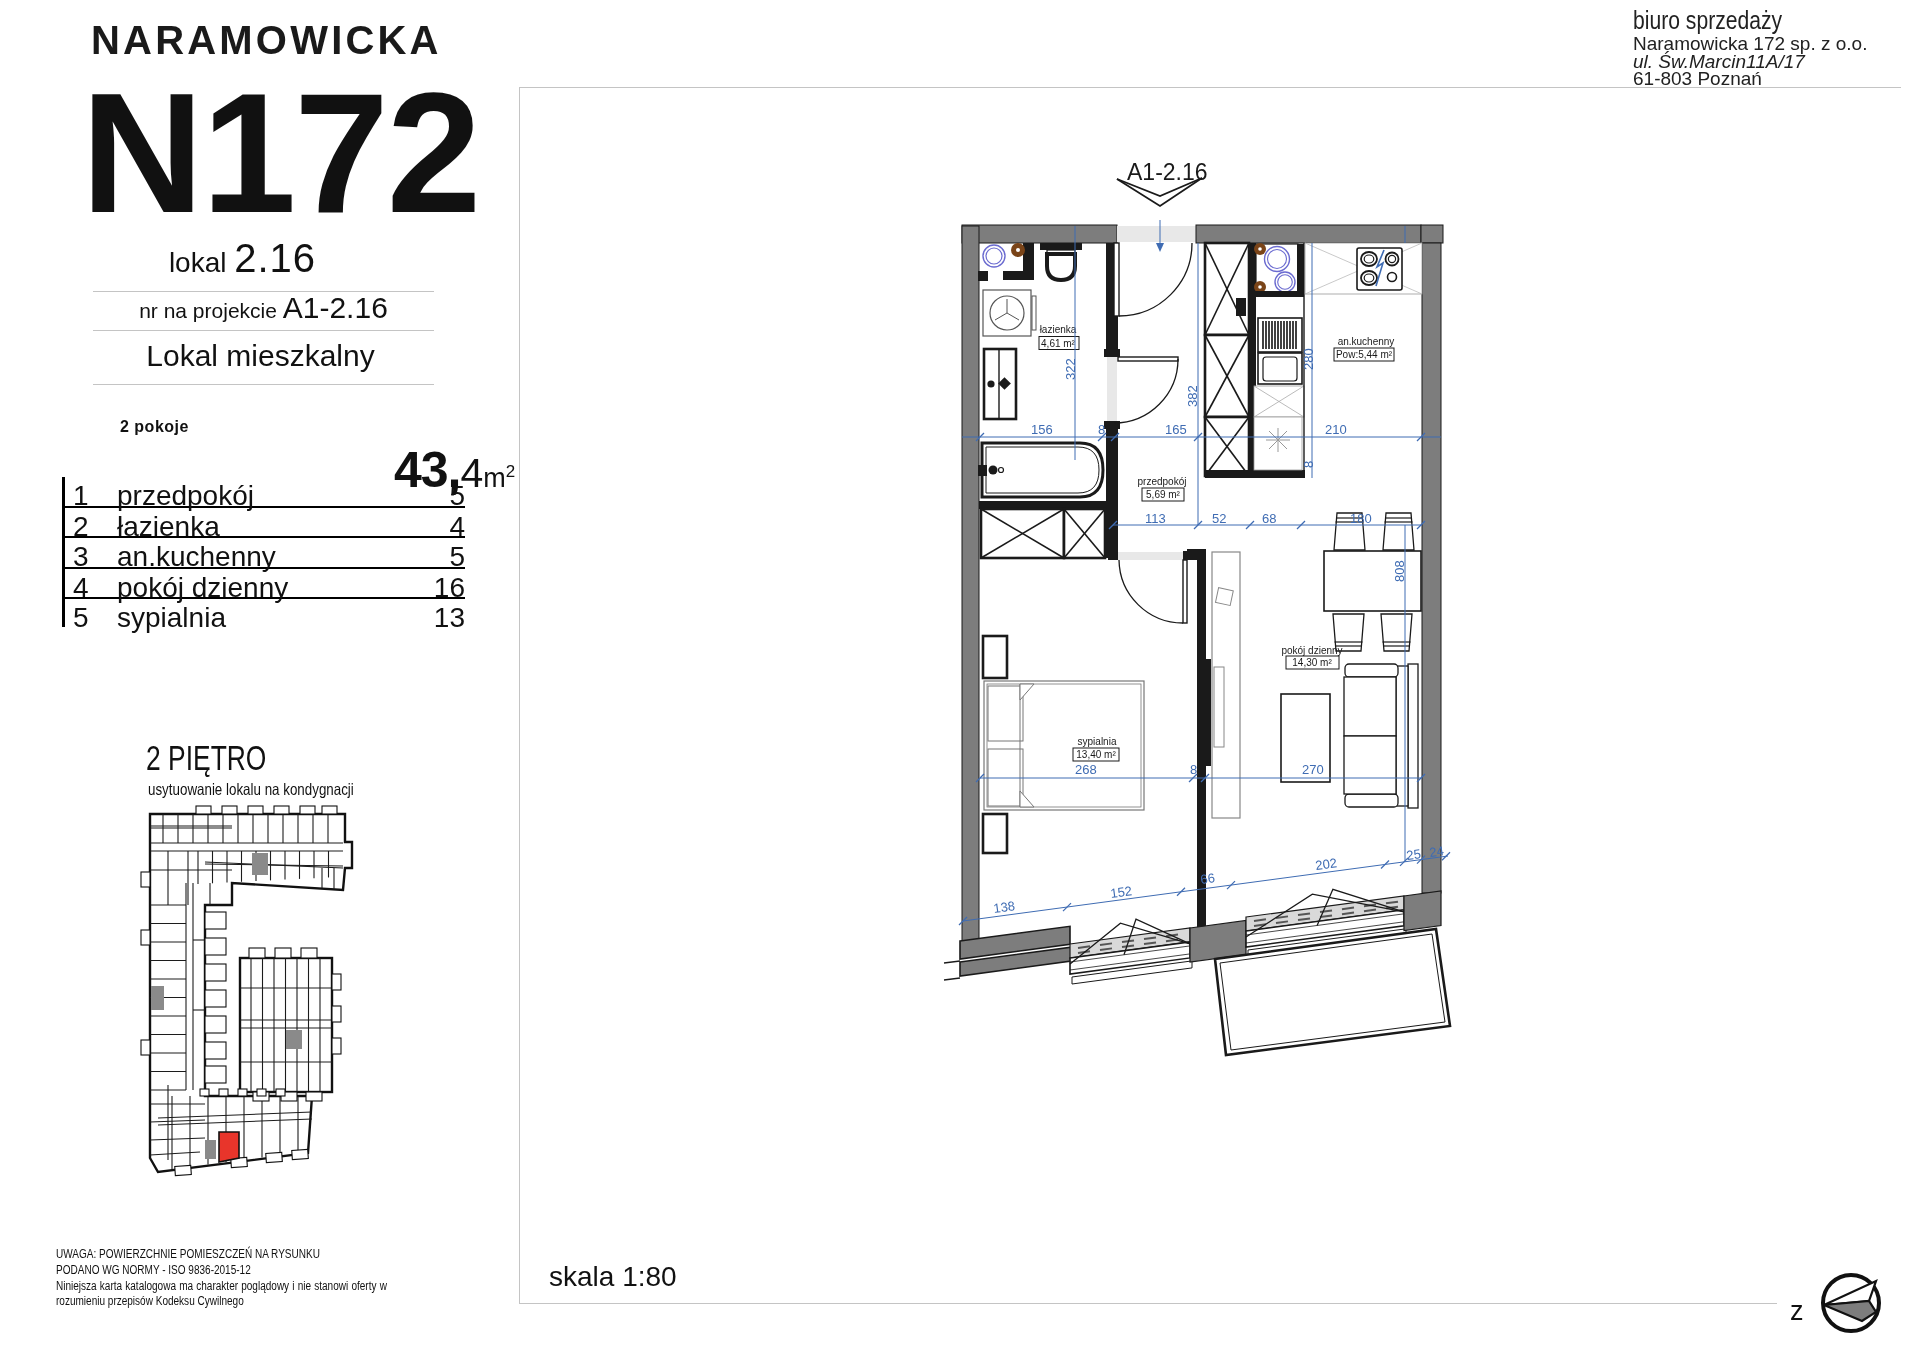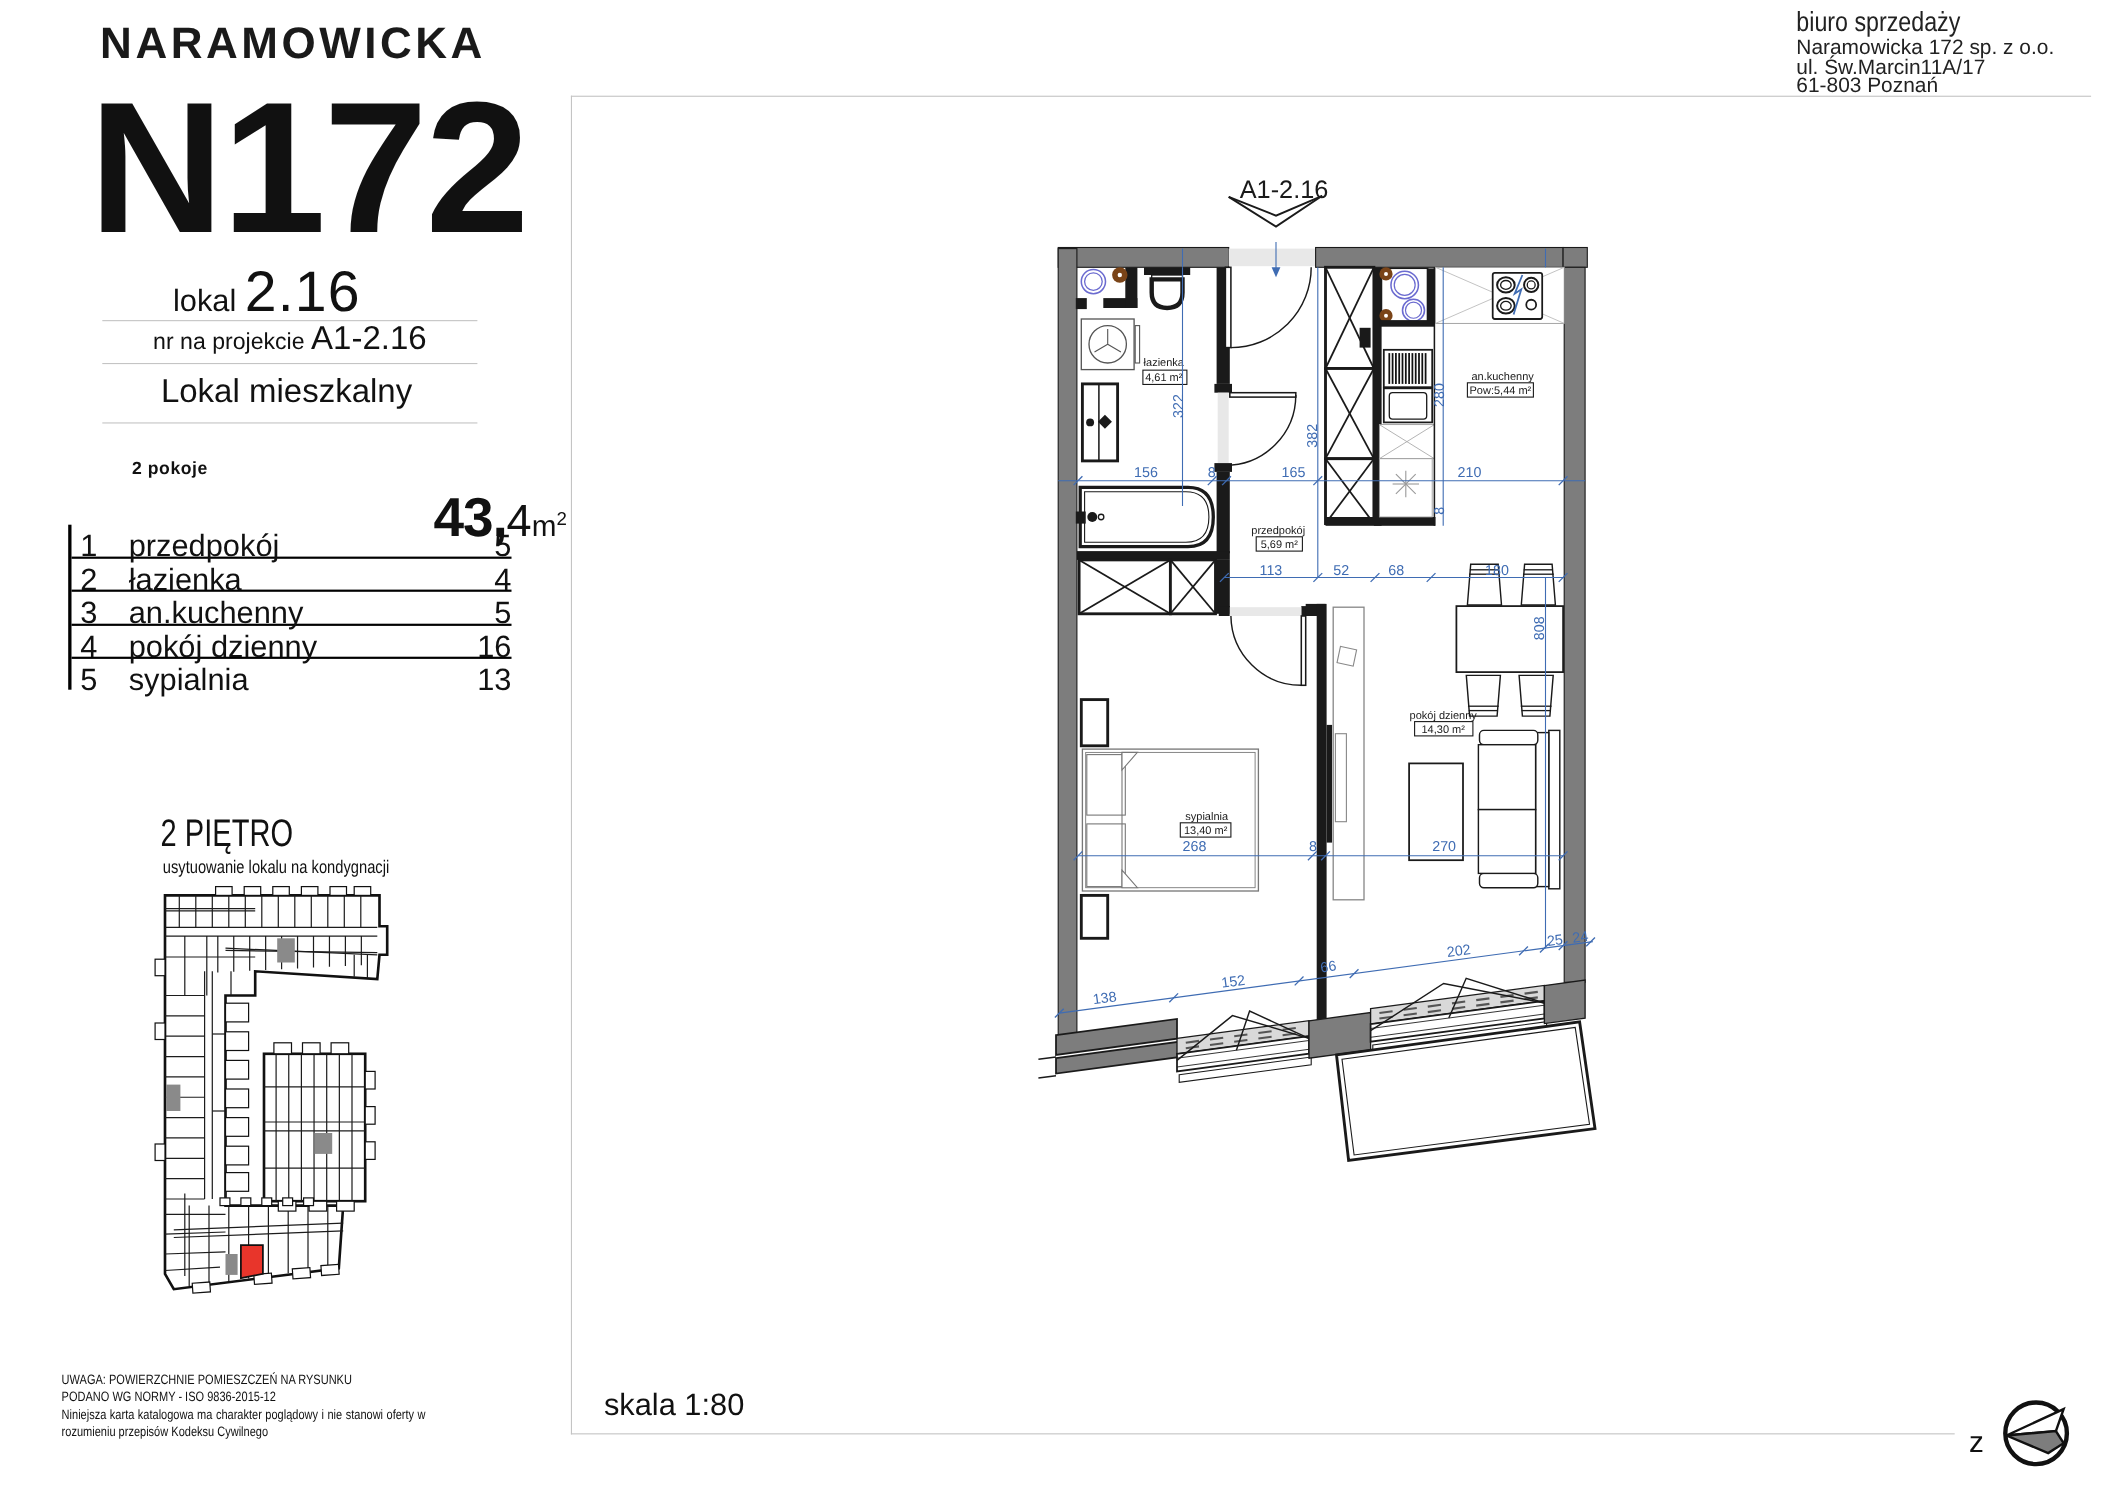--- a/index.html
+++ b/index.html
@@ -9,21 +9,21 @@
   .hr{position:absolute;background:#c4c4c4;height:1px;}
 </style>
 </head>
 <body>
 
 <div class="abs" id="brand" style="left:91px;top:20px;font-size:40px;font-weight:bold;letter-spacing:3.2px;color:#1a1a1a;line-height:1;">NARAMOWICKA</div>
 
 <div class="abs" id="logo" style="left:81px;top:68px;font-size:170px;font-weight:bold;color:#111;line-height:1;letter-spacing:-2px;">N172</div>
 
 <div class="abs" id="lokal" style="left:72px;top:236px;width:341px;text-align:center;white-space:nowrap;">
-  <span style="font-size:28px;color:#111;">lokal </span><span style="font-size:52px;color:#111;letter-spacing:1px;">2.16</span>
+  <span style="font-size:28px;color:#111;">lokal </span><span style="font-size:40px;color:#111;letter-spacing:1px;">2.16</span>
 </div>
 
 <div class="hr" style="left:93px;top:291px;width:341px;"></div>
 
 <div class="abs" id="proj" style="left:93px;top:291px;width:341px;text-align:center;white-space:nowrap;">
   <span style="font-size:21px;color:#111;">nr na projekcie </span><span style="font-size:30px;color:#111;">A1-2.16</span>
 </div>
 
 <div class="hr" style="left:93px;top:330px;width:341px;"></div>
 
@@ -69,21 +69,21 @@
       <span style="position:absolute;right:0px;top:3px;">13</span>
     </div>
 </div>
 
 <div class="abs" id="pietro" style="left:146px;top:740px;font-size:35px;color:#111;line-height:1;transform:scaleX(0.755);transform-origin:0 0;">2 PIĘTRO</div>
 <div class="abs" id="usy" style="left:148px;top:781px;font-size:16.5px;color:#111;line-height:1;transform:scaleX(0.81);transform-origin:0 0;">usytuowanie lokalu na kondygnacji</div>
 
 <div class="abs" id="addr" style="left:1633px;top:8px;color:#222;">
   <div style="font-size:25px;line-height:24px;transform:scaleX(0.845);transform-origin:0 0;">biuro sprzedaży</div>
   <div style="font-size:19px;line-height:17.5px;margin-top:3px;">Naramowicka 172 sp. z o.o.</div>
-  <div style="font-size:19px;line-height:17.5px;">ul. Św.Marcin11A/17</div>
+  <div style="font-size:19px;line-height:17.5px;font-style:italic;">ul. Św.Marcin11A/17</div>
   <div style="font-size:19px;line-height:17.5px;">61-803 Poznań</div>
 </div>
 
 <div class="hr" style="left:519px;top:87px;width:1382px;"></div>
 
 <div class="abs" style="left:519px;top:87px;width:1px;height:1217px;background:#c4c4c4;"></div>
 
 <div class="hr" style="left:519px;top:1303px;width:1258px;"></div>
 
 <div class="abs" id="discl" style="left:56px;top:1247px;width:406px;font-size:12.3px;line-height:15.8px;color:#111;transform:scaleX(0.815);transform-origin:0 0;">

